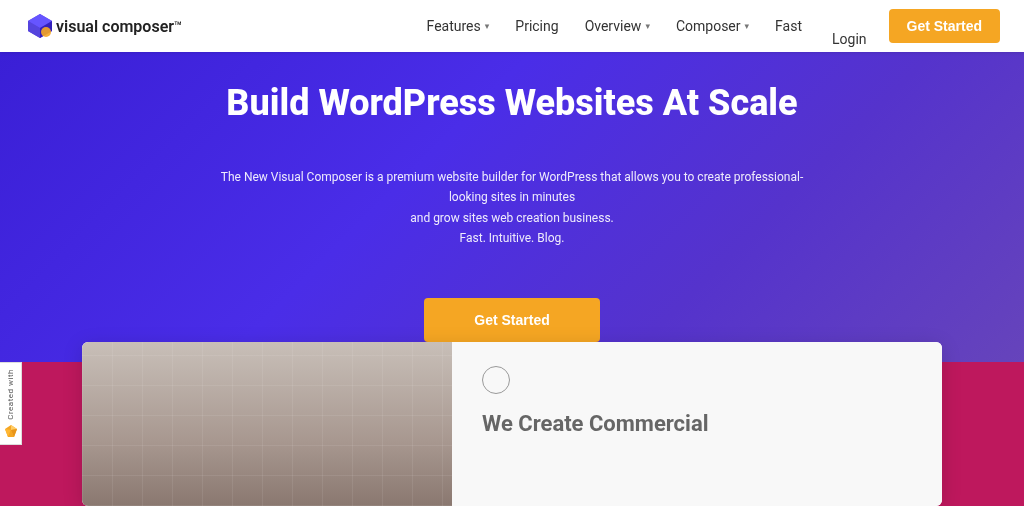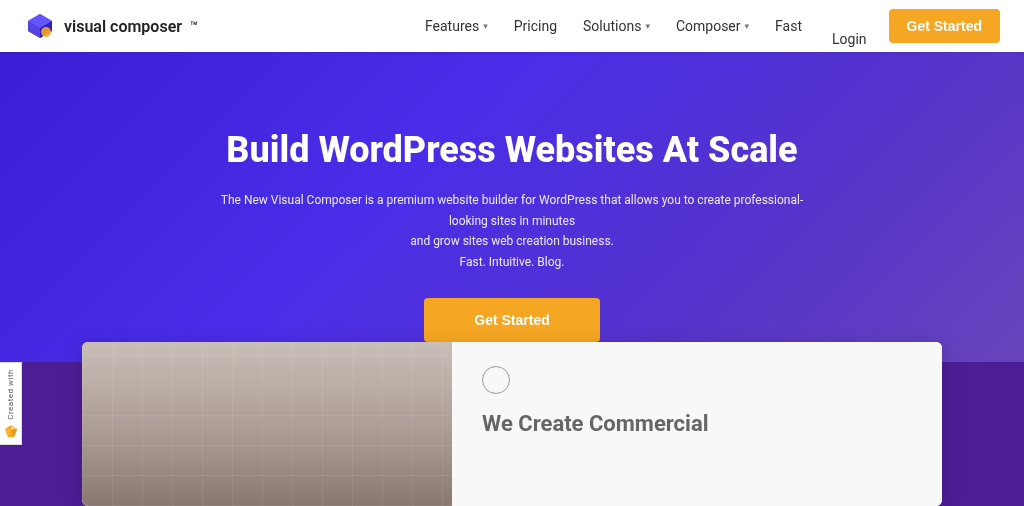--- a/index.html
+++ b/index.html
@@ -24,21 +24,20 @@
       align-items: center;
       padding: 0 24px;
       box-shadow: 0 1px 3px rgba(0,0,0,0.1);
       position: relative;
       z-index: 10;
     }
 
     .logo-area {
       display: flex;
       align-items: center;
-      gap: 8px;
       margin-right: auto;
     }
 
     .logo-icon {
       width: 32px;
       height: 32px;
     }
 
     .logo-text {
       font-size: 16px;
@@ -90,21 +89,21 @@
       margin-left: 8px;
     }
 
     
     .hero {
       background: linear-gradient(135deg, #3a1fd6 0%, #4a2de8 40%, #5533cc 70%, #6644bb 100%);
       height: 310px;
       display: flex;
       flex-direction: column;
       align-items: center;
-      justify-content: flex-end;
+      justify-content: space-between;
       text-align: center;
       padding: 30px 20px 20px;
       position: relative;
     }
 
     .hero-title {
       color: #fff;
       font-size: 36px;
       font-weight: 800;
       margin-bottom: 18px;
@@ -155,21 +154,21 @@
       letter-spacing: 0.5px;
     }
 
     .side-badge-gem {
       width: 14px;
       height: 14px;
     }
 
     
     .preview-section {
-      background: #4c1d95;
+      background: #be185d;
       height: 144px;
       position: relative;
       display: flex;
       text-decoration: underline;
     }
 
     .preview-card {
       background: #fff;
       margin: 0 auto;
       width: 860px;
@@ -249,21 +248,21 @@
         <span class="chevron">▾</span>
       </a>
     </li>
     <li>
       <a href="#">
         <span>Pricing</span>
       </a>
     </li>
     <li>
       <a href="#">
-        <span>Solutions</span>
+        <span>Overview</span>
         <span class="chevron">▾</span>
       </a>
     </li>
     <li>
       <a href="#">
         <span>Composer</span>
         <span class="chevron">▾</span>
       </a>
     </li>
     <li>

